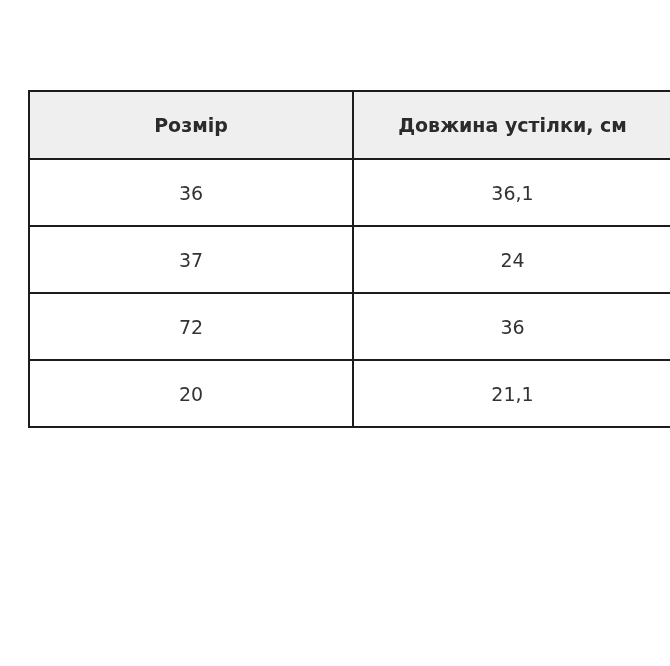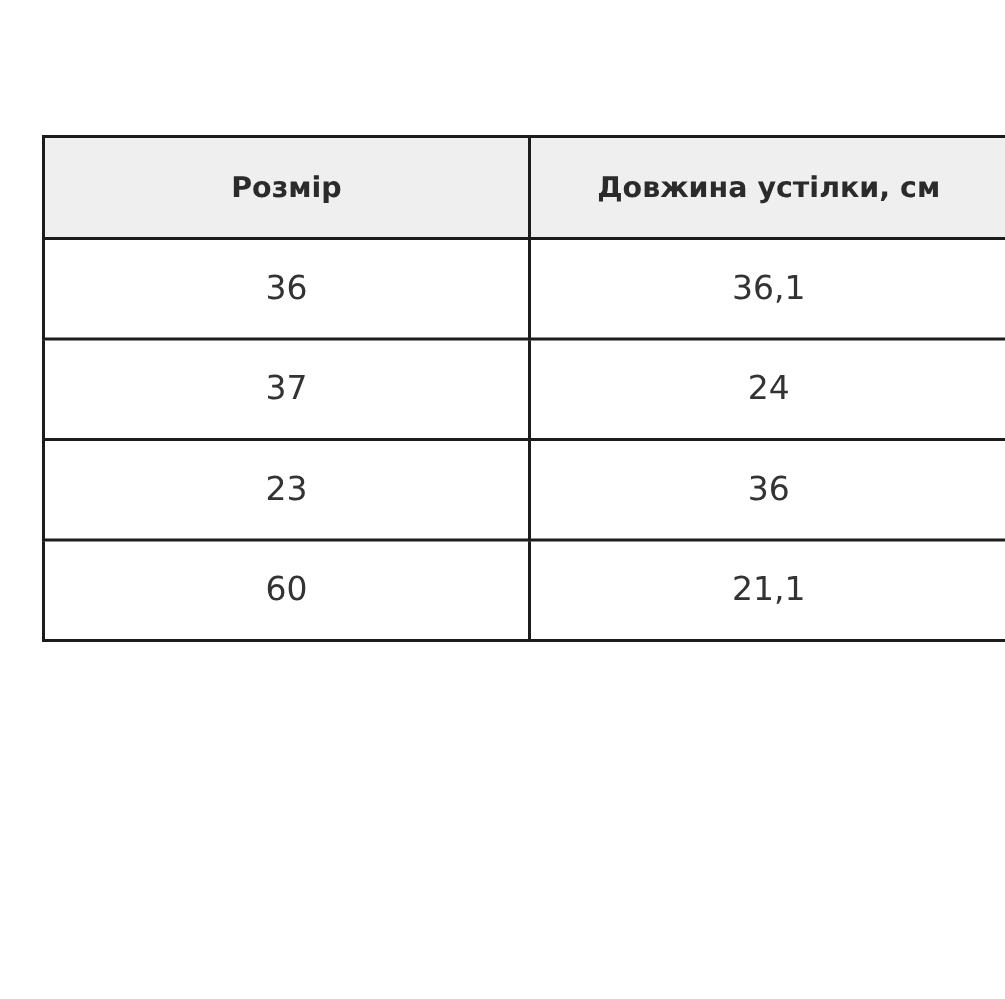--- a/index.html
+++ b/index.html
@@ -35,21 +35,21 @@
   table.size-table th {
     background: var(--header-bg, #efefef);
     color: var(--header-text, #2b2b2b);
     font-size: 19px;
     font-weight: bold;
     height: 66px;
   }
   table.size-table td {
     background: #ffffff;
     color: var(--cell-text, #333333);
-    font-size: 22px;
+    font-size: 19px;
     font-weight: normal;
     height: 65px;
   }
   col.col-size   { width: 324px; }
   col.col-length { width: 319px; }
 </style>
 </head>
 <body>
 
 <div class="page">
@@ -68,23 +68,23 @@
       <tbody>
           <tr>
             <td>36</td>
             <td>36,1</td>
           </tr>
           <tr>
             <td>37</td>
             <td>24</td>
           </tr>
           <tr>
-            <td>23</td>
+            <td>72</td>
             <td>36</td>
           </tr>
           <tr>
-            <td>60</td>
+            <td>20</td>
             <td>21,1</td>
           </tr>
         </tbody>
     </table>
   </div>
 </div>
 
 </body></html>

